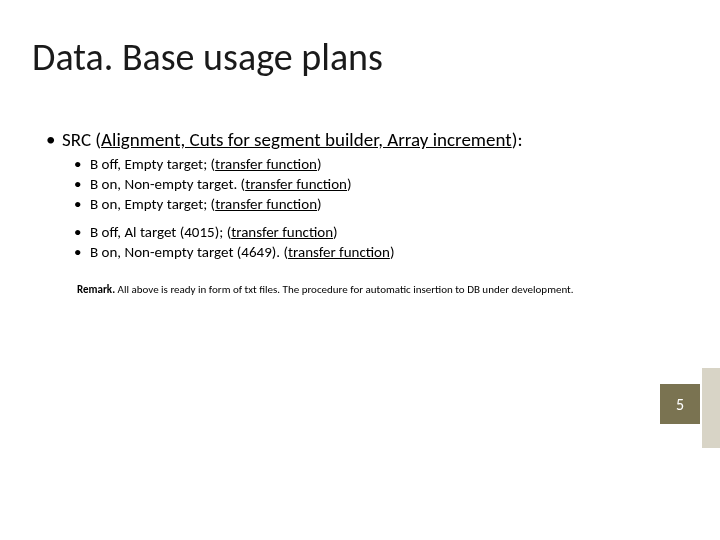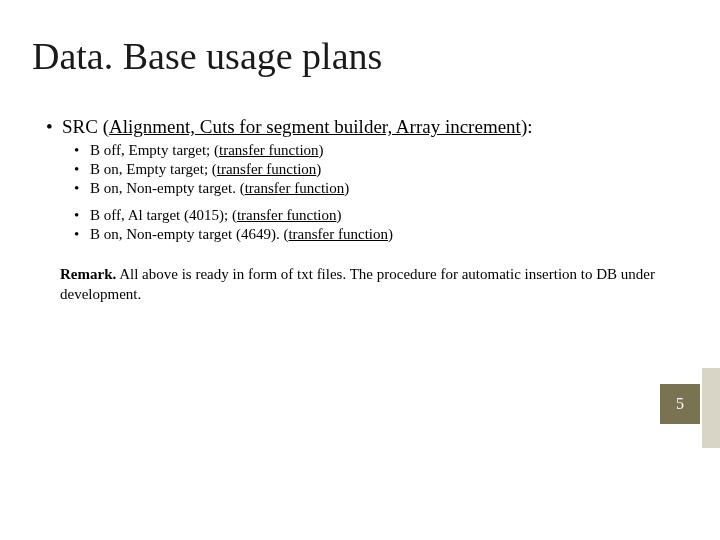--- a/index.html
+++ b/index.html
@@ -10,33 +10,32 @@
     font-family: Calibri, 'Segoe UI', Arial, sans-serif;
     background: #ffffff;
     position: relative;
     overflow: hidden;
   }
   .slide {
     width: 720px;
     height: 448px;
     position: relative;
     box-sizing: border-box;
-    font-family: Liberation Serif, serif;
   }
   .title {
     font-size: 38px;
     font-weight: 400;
     color: #1a1a1a;
     position: absolute;
     top: 34px;
     left: 32px;
   }
   .content {
     position: absolute;
-    top: 116px;
+    top: 128px;
     left: 46px;
     right: 62px;
     color: #000;
   }
   .l1 {
     font-size: 19px;
     margin: 0 0 4px 0;
     position: relative;
     padding-left: 16px;
   }
@@ -59,23 +58,23 @@
   .l2::before {
     content: "•";
     position: absolute;
     left: 0;
     top: 0;
   }
   .ul {
     text-decoration: underline;
   }
   .remark {
-    font-size: 15px;
+    font-size: 11px;
     margin-top: 22px;
-    margin-left: 14px;
+    margin-left: 31px;
     line-height: 1.3;
   }
   .remark b {
     font-weight: bold;
   }
   .pagenum-box {
     position: absolute;
     right: 20px;
     bottom: 24px;
     width: 40px;
@@ -108,24 +107,24 @@
   <div class="content">
 
     <div class="l1">
       <span>SRC (</span><span class="ul">Alignment, Cuts for segment builder, Array increment</span><span>):</span>
     </div>
     <div class="sub">
       <div class="l2">
         <span>B off, Empty target;  (</span><span class="ul">transfer function</span><span>)</span>
       </div>
       <div class="l2">
-        <span>B on, Empty target; (</span><span class="ul">transfer function</span><span>)</span>
+        <span>B on, Non-empty target. (</span><span class="ul">transfer function</span><span>)</span>
       </div>
       <div class="l2">
-        <span>B on, Non-empty target. (</span><span class="ul">transfer function</span><span>)</span>
+        <span>B on, Empty target; (</span><span class="ul">transfer function</span><span>)</span>
       </div>
     </div>
 
     <div class="sub">
       <div class="l2">
         <span>B off, Al target (4015); (</span><span class="ul">transfer function</span><span>)</span>
       </div>
       <div class="l2">
         <span>B on, Non-empty target (4649). (</span><span class="ul">transfer function</span><span>)</span>
       </div>

